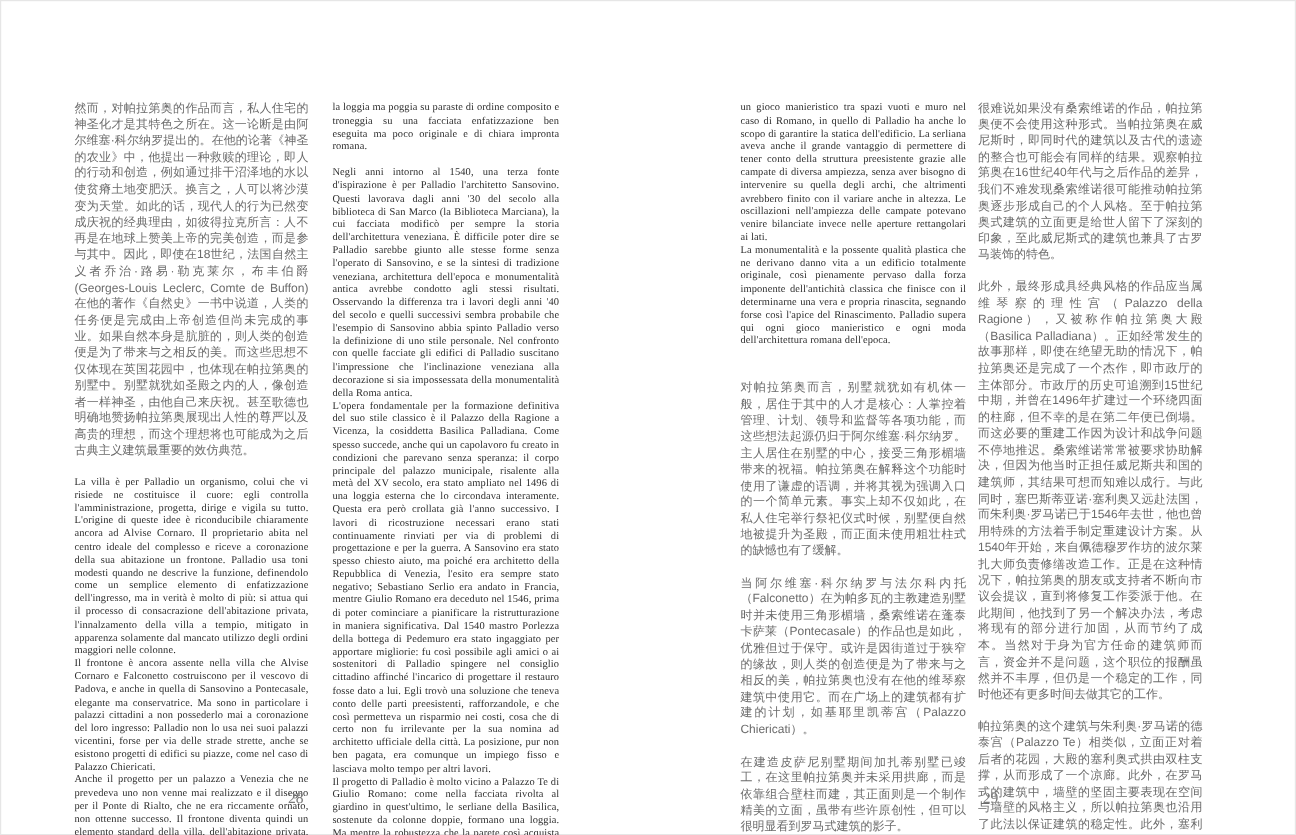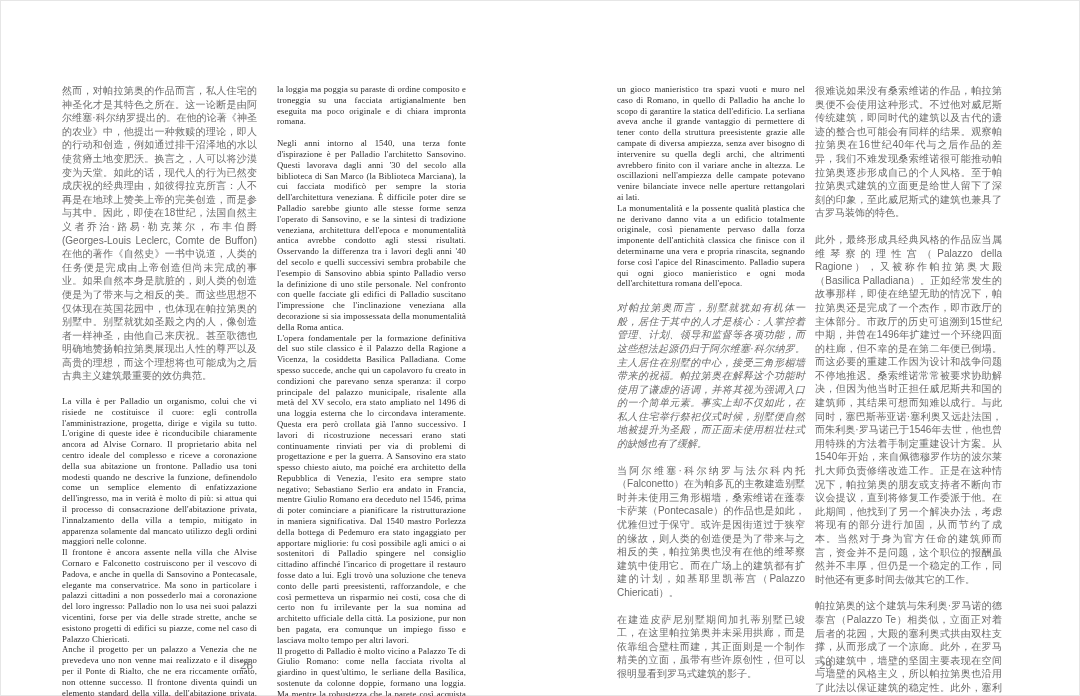--- a/index.html
+++ b/index.html
@@ -22,21 +22,21 @@
     font-size:8.7px;line-height:10.8px;color:#2e2e2e;
     letter-spacing:.1px;
   }
   .zh{
     font-family:"Liberation Sans",sans-serif;
     font-size:10px;line-height:13.6px;color:#6b6b6b;
     margin-bottom:13px;
   }
   .sect-gap{margin-top:11px;}       
   .after-zh{}       
-  .after-it{margin-top:12px;font-style:italic;}       
+  .after-it{margin-top:28px;}       
   .pagenum{
     position:absolute;top:657px;
     font-family:"Liberation Serif",serif;
     font-size:13px;color:#7a7a7a;
   }
   .pagenum-left{left:240px;}
   .pagenum-right{left:775px;margin-left:44px;}
 </style>
 </head>
 <body>
@@ -47,39 +47,39 @@
 
   <div>
     <div class="col col1">
       <p class="zh">然而，对帕拉第奥的作品而言，私人住宅的神圣化才是其特色之所在。这一论断是由阿尔维塞·科尔纳罗提出的。在他的论著《神圣的农业》中，他提出一种救赎的理论，即人的行动和创造，例如通过排干沼泽地的水以使贫瘠土地变肥沃。换言之，人可以将沙漠变为天堂。如此的话，现代人的行为已然变成庆祝的经典理由，如彼得拉克所言：人不再是在地球上赞美上帝的完美创造，而是参与其中。因此，即使在18世纪，法国自然主义者乔治·路易·勒克莱尔，布丰伯爵(Georges-Louis Leclerc, Comte de Buffon)在他的著作《自然史》一书中说道，人类的任务便是完成由上帝创造但尚未完成的事业。如果自然本身是肮脏的，则人类的创造便是为了带来与之相反的美。而这些思想不仅体现在英国花园中，也体现在帕拉第奥的别墅中。别墅就犹如圣殿之内的人，像创造者一样神圣，由他自己来庆祝。甚至歌德也明确地赞扬帕拉第奥展现出人性的尊严以及高贵的理想，而这个理想将也可能成为之后古典主义建筑最重要的效仿典范。</p>
       <p class="it after-zh">La villa è per Palladio un organismo, colui che vi risiede ne costituisce il cuore: egli controlla l'amministrazione, progetta, dirige e vigila su tutto. L'origine di queste idee è riconducibile chiaramente ancora ad Alvise Cornaro. Il proprietario abita nel centro ideale del complesso e riceve a coronazione della sua abitazione un frontone. Palladio usa toni modesti quando ne descrive la funzione, definendolo come un semplice elemento di enfatizzazione dell'ingresso, ma in verità è molto di più: si attua qui il processo di consacrazione dell'abitazione privata, l'innalzamento della villa a tempio, mitigato in apparenza solamente dal mancato utilizzo degli ordini maggiori nelle colonne.</p>
       <p class="it">Il frontone è ancora assente nella villa che Alvise Cornaro e Falconetto costruiscono per il vescovo di Padova, e anche in quella di Sansovino a Pontecasale, elegante ma conservatrice. Ma sono in particolare i palazzi cittadini a non possederlo mai a coronazione del loro ingresso: Palladio non lo usa nei suoi palazzi vicentini, forse per via delle strade strette, anche se esistono progetti di edifici su piazze, come nel caso di Palazzo Chiericati.</p>
       <p class="it">Anche il progetto per un palazzo a Venezia che ne prevedeva uno non venne mai realizzato e il disegno per il Ponte di Rialto, che ne era riccamente ornato, non ottenne successo. Il frontone diventa quindi un elemento standard della villa, dell'abitazione privata. Tuttavia, è nella Rotonda che questo processo di consacrazione arriva al suo apice: qui il frontone non è più tanto il lustro della casa, quanto piuttosto è tutta la casa a trasformarsi in tempio.</p>
 
     </div>
     <div class="col col2">
-      <p class="it">la loggia ma poggia su paraste di ordine composito e troneggia su una facciata artigianalmente ben eseguita ma poco originale e di chiara impronta romana.</p>
+      <p class="it">la loggia ma poggia su paraste di ordine composito e troneggia su una facciata enfatizzazione ben eseguita ma poco originale e di chiara impronta romana.</p>
       <p class="it sect-gap">Negli anni intorno al 1540, una terza fonte d'ispirazione è per Palladio l'architetto Sansovino. Questi lavorava dagli anni '30 del secolo alla biblioteca di San Marco (la Biblioteca Marciana), la cui facciata modificò per sempre la storia dell'architettura veneziana. È difficile poter dire se Palladio sarebbe giunto alle stesse forme senza l'operato di Sansovino, e se la sintesi di tradizione veneziana, architettura dell'epoca e monumentalità antica avrebbe condotto agli stessi risultati. Osservando la differenza tra i lavori degli anni '40 del secolo e quelli successivi sembra probabile che l'esempio di Sansovino abbia spinto Palladio verso la definizione di uno stile personale. Nel confronto con quelle facciate gli edifici di Palladio suscitano l'impressione che l'inclinazione veneziana alla decorazione si sia impossessata della monumentalità della Roma antica.</p>
       <p class="it">L'opera fondamentale per la formazione definitiva del suo stile classico è il Palazzo della Ragione a Vicenza, la cosiddetta Basilica Palladiana. Come spesso succede, anche qui un capolavoro fu creato in condizioni che parevano senza speranza: il corpo principale del palazzo municipale, risalente alla metà del XV secolo, era stato ampliato nel 1496 di una loggia esterna che lo circondava interamente. Questa era però crollata già l'anno successivo. I lavori di ricostruzione necessari erano stati continuamente rinviati per via di problemi di progettazione e per la guerra. A Sansovino era stato spesso chiesto aiuto, ma poiché era architetto della Repubblica di Venezia, l'esito era sempre stato negativo; Sebastiano Serlio era andato in Francia, mentre Giulio Romano era deceduto nel 1546, prima di poter cominciare a pianificare la ristrutturazione in maniera significativa. Dal 1540 mastro Porlezza della bottega di Pedemuro era stato ingaggiato per apportare migliorie: fu così possibile agli amici o ai sostenitori di Palladio spingere nel consiglio cittadino affinché l'incarico di progettare il restauro fosse dato a lui. Egli trovò una soluzione che teneva conto delle parti preesistenti, rafforzandole, e che così permetteva un risparmio nei costi, cosa che di certo non fu irrilevante per la sua nomina ad architetto ufficiale della città. La posizione, pur non ben pagata, era comunque un impiego fisso e lasciava molto tempo per altri lavori.</p>
       <p class="it">Il progetto di Palladio è molto vicino a Palazzo Te di Giulio Romano: come nella facciata rivolta al giardino in quest'ultimo, le serliane della Basilica, sostenute da colonne doppie, formano una loggia. Ma mentre la robustezza che la parete così acquista è soprattutto</p>
     </div>
     <div class="pagenum pagenum-left">28</div>
   </div>
 
   <div>
     <div class="col col3">
       <p class="it">un gioco manieristico tra spazi vuoti e muro nel caso di Romano, in quello di Palladio ha anche lo scopo di garantire la statica dell'edificio. La serliana aveva anche il grande vantaggio di permettere di tener conto della struttura preesistente grazie alle campate di diversa ampiezza, senza aver bisogno di intervenire su quella degli archi, che altrimenti avrebbero finito con il variare anche in altezza. Le oscillazioni nell'ampiezza delle campate potevano venire bilanciate invece nelle aperture rettangolari ai lati.</p>
       <p class="it">La monumentalità e la possente qualità plastica che ne derivano danno vita a un edificio totalmente originale, così pienamente pervaso dalla forza imponente dell'antichità classica che finisce con il determinarne una vera e propria rinascita, segnando forse così l'apice del Rinascimento. Palladio supera qui ogni gioco manieristico e ogni moda dell'architettura romana dell'epoca.</p>
       <p class="zh after-it">对帕拉第奥而言，别墅就犹如有机体一般，居住于其中的人才是核心：人掌控着管理、计划、领导和监督等各项功能，而这些想法起源仍归于阿尔维塞·科尔纳罗。主人居住在别墅的中心，接受三角形楣墙带来的祝福。帕拉第奥在解释这个功能时使用了谦虚的语调，并将其视为强调入口的一个简单元素。事实上却不仅如此，在私人住宅举行祭祀仪式时候，别墅便自然地被提升为圣殿，而正面未使用粗壮柱式的缺憾也有了缓解。</p>
       <p class="zh">当阿尔维塞·科尔纳罗与法尔科内托（Falconetto）在为帕多瓦的主教建造别墅时并未使用三角形楣墙，桑索维诺在蓬泰卡萨莱（Pontecasale）的作品也是如此，优雅但过于保守。或许是因街道过于狭窄的缘故，则人类的创造便是为了带来与之相反的美，帕拉第奥也没有在他的维琴察建筑中使用它。而在广场上的建筑都有扩建的计划，如基耶里凯蒂宫（Palazzo Chiericati）。</p>
       <p class="zh">在建造皮萨尼别墅期间加扎蒂别墅已竣工，在这里帕拉第奥并未采用拱廊，而是依靠组合壁柱而建，其正面则是一个制作精美的立面，虽带有些许原创性，但可以很明显看到罗马式建筑的影子。</p>
 
     </div>
     <div class="col col4">
-      <p class="zh">很难说如果没有桑索维诺的作品，帕拉第奥便不会使用这种形式。不过他对威尼斯传统建筑，即同时代的建筑以及古代的遗迹的整合也可能会有同样的结果。观察帕拉第奥在16世纪40年代与之后作品的差异，我们不难发现桑索维诺很可能推动帕拉第奥逐步形成自己的个人风格。至于帕拉第奥式建筑的立面更是给世人留下了深刻的印象，至此威尼斯式的建筑也兼具了古罗马装饰的特色。</p>
+      <p class="zh">很难说如果没有桑索维诺的作品，帕拉第奥便不会使用这种形式。当帕拉第奥在威尼斯时，即同时代的建筑以及古代的遗迹的整合也可能会有同样的结果。观察帕拉第奥在16世纪40年代与之后作品的差异，我们不难发现桑索维诺很可能推动帕拉第奥逐步形成自己的个人风格。至于帕拉第奥式建筑的立面更是给世人留下了深刻的印象，至此威尼斯式的建筑也兼具了古罗马装饰的特色。</p>
       <p class="zh">此外，最终形成具经典风格的作品应当属维琴察的理性宫（Palazzo della Ragione），又被称作帕拉第奥大殿（Basilica Palladiana）。正如经常发生的故事那样，即使在绝望无助的情况下，帕拉第奥还是完成了一个杰作，即市政厅的主体部分。市政厅的历史可追溯到15世纪中期，并曾在1496年扩建过一个环绕四面的柱廊，但不幸的是在第二年便已倒塌。而这必要的重建工作因为设计和战争问题不停地推迟。桑索维诺常常被要求协助解决，但因为他当时正担任威尼斯共和国的建筑师，其结果可想而知难以成行。与此同时，塞巴斯蒂亚诺·塞利奥又远赴法国，而朱利奥·罗马诺已于1546年去世，他也曾用特殊的方法着手制定重建设计方案。从1540年开始，来自佩德穆罗作坊的波尔莱扎大师负责修缮改造工作。正是在这种情况下，帕拉第奥的朋友或支持者不断向市议会提议，直到将修复工作委派于他。在此期间，他找到了另一个解决办法，考虑将现有的部分进行加固，从而节约了成本。当然对于身为官方任命的建筑师而言，资金并不是问题，这个职位的报酬虽然并不丰厚，但仍是一个稳定的工作，同时他还有更多时间去做其它的工作。</p>
       <p class="zh">帕拉第奥的这个建筑与朱利奥·罗马诺的德泰宫（Palazzo Te）相类似，立面正对着后者的花园，大殿的塞利奥式拱由双柱支撑，从而形成了一个凉廊。此外，在罗马式的建筑中，墙壁的坚固主要表现在空间与墙壁的风格主义，所以帕拉第奥也沿用了此法以保证建筑的稳定性。此外，塞利奥式拱形结构还有一个很大的特点，便是保持现有结构不同大小的跨度，而不需要增加拱门的宽度，否则在高度上会存有差异。</p>
       <p class="zh">雄伟壮丽的外观与立体感效果给予建筑一种纯粹的原创性，充满古典时期那种宏伟的气势而复活，这或许标志着文艺复兴时期达到艺术的顶峰。因此，帕拉第奥超越了同时代罗马式风格主义和所有流派的建筑师。</p>
     </div>
     <div class="pagenum pagenum-right">29</div>
   </div>
 
 </div>
 
 </body></html>

